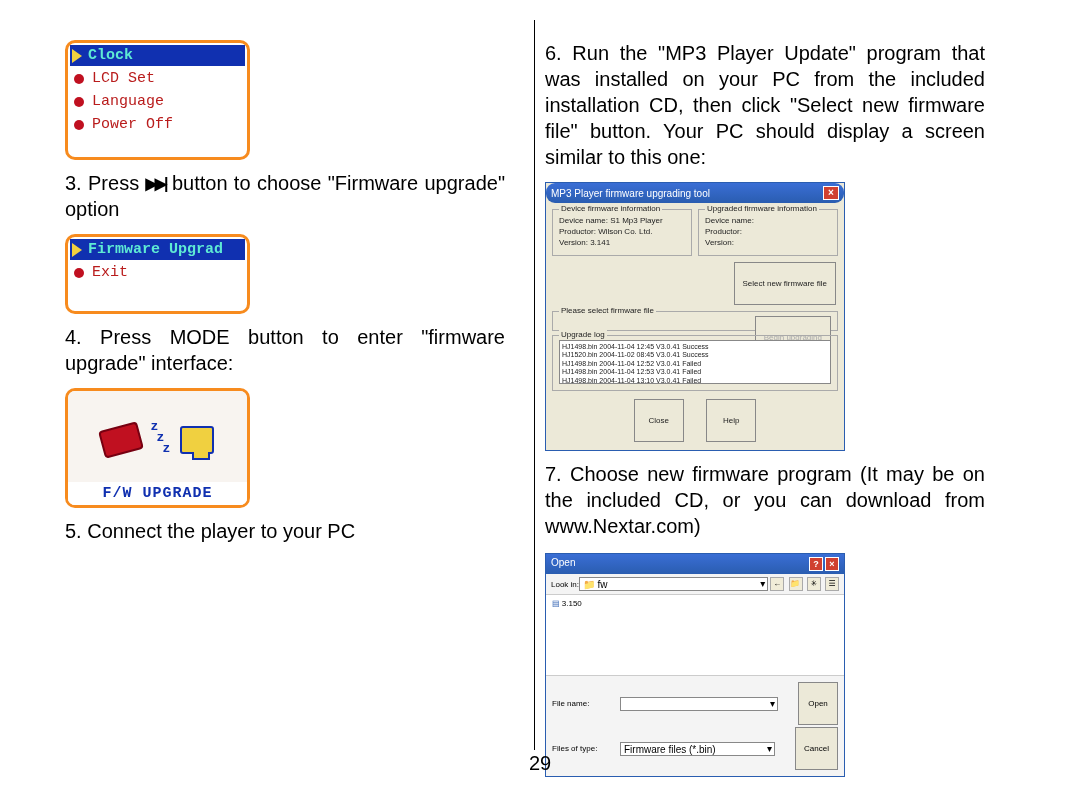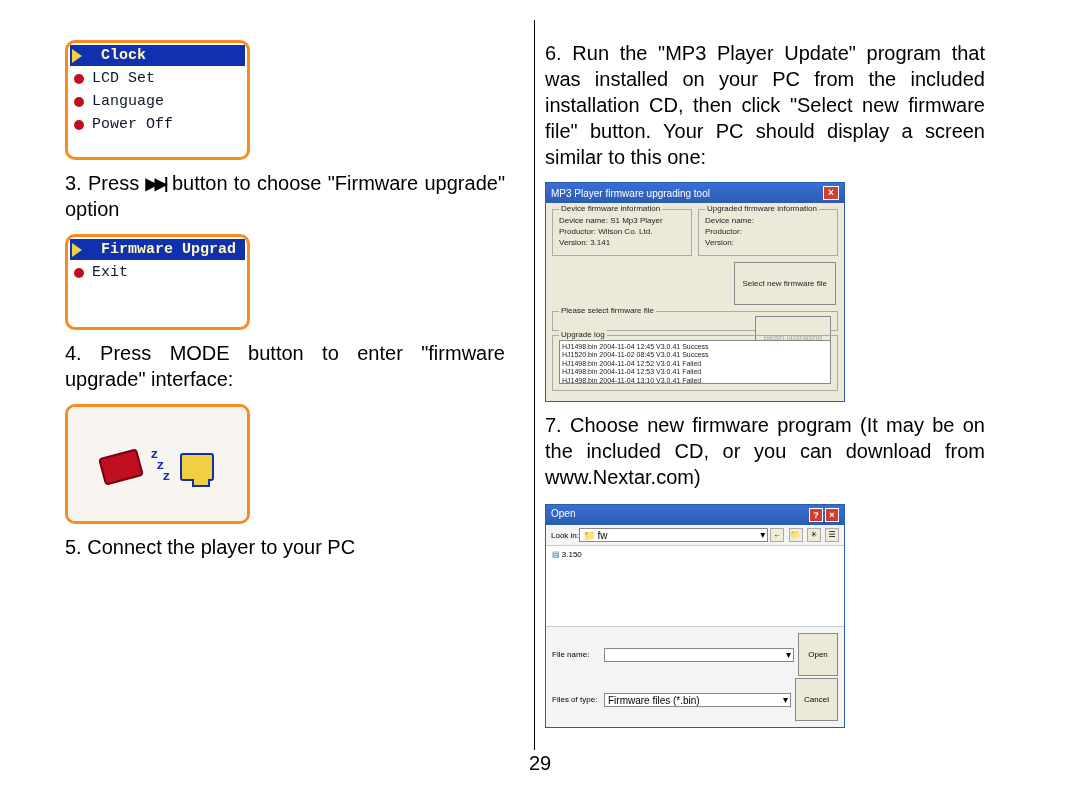--- a/index.html
+++ b/index.html
@@ -44,42 +44,41 @@
     border: 3px solid #f78b1e;
     border-radius: 10px;
     background: #fff;
     width: 185px;
     padding: 2px;
     margin-bottom: 10px;
     font-family: "Courier New", monospace;
     font-size: 15px;
   }
   .device-screen1 { height: 120px; }
-  .device-screen2 { height: 96px; }
+  .device-screen2 { height: 80px; }
   .device-screen3 { height: 120px; padding:0; overflow:hidden; }
   .sel-row {
     background: #1030b0;
-    color: #fef9c3;
+    color: #5eead4;
     padding: 2px 2px;
     display:flex;
     align-items:center;
     font-weight: bold;
-    gap: 13px;
   }
   .play-icon {
     display:inline-block;
     width:0;height:0;
     border-top:7px solid transparent;
     border-bottom:7px solid transparent;
     border-left:10px solid #f0d040;
     margin-right:6px;
   }
   .dot-row {
     padding: 4px 4px 2px 4px;
-    color: #0f172a;
+    color: #b91c1c;
     display:flex;
     align-items:center;
   }
   .red-dot {
     display:inline-block;
     width:10px;height:10px;
     background:#c01020;
     border-radius:50%;
     margin-right:8px;
   }
@@ -146,20 +145,21 @@
     width: 300px;
   }
   .win-title {
     background: linear-gradient(#3a6ed5,#2a5db0);
     color:#fff;
     padding:3px 5px;
     display:flex;
     justify-content:space-between;
     align-items:center;
     font-size:10px;
+    border-radius:9px;
   }
   .win-x {
     background:#d04030;
     color:#fff;
     width:16px;height:14px;
     text-align:center;
     border:1px solid #fff;
     font-weight:bold;
     line-height:12px;
     font-size:10px;
@@ -260,21 +260,21 @@
     height:80px;
     padding:4px 6px;
     font-size:8px;
   }
   .file-item::before{content:"▤ "; color:#2a5db0;}
   .open-bottom{
     padding:4px 6px;
     border-top:1px solid #ccc;
     background:#f4f4f4;
   }
-  .ob-row{display:flex;align-items:center;gap:4px;margin:2px 0;}
+  .ob-row{display:flex;align-items:center;gap:20px;margin:2px 0;}
   .ob-row .lbl{width:48px;font-size:8px;}
   .ob-row .combo{flex:1;}
   .ob-row .btn{min-width:40px;}
 </style>
 </head>
 <body>
 
 <div class="page">
   <div class="divider"></div>
 
@@ -320,20 +320,21 @@
       <div class="fw-upgrade-inner">
         <div class="fw-icons">
           <div class="mp3-dev"></div>
           <div style="display:flex;flex-direction:column;align-items:center;">
             <span class="zz">z</span>
             <span class="zz" style="margin-left:6px;">z</span>
             <span class="zz" style="margin-left:12px;">z</span>
           </div>
           <div class="mon-dev"></div>
         </div>
+        <div class="fw-label">F/W UPGRADE</div>
       </div>
     </div>
 
     <p class="step">5. Connect the player to your PC</p>
   </div>
 
   <div class="col">
     <p class="step" style="margin-top:0;">6. Run the "MP3 Player Update"  program that was installed on your PC from the included installation CD, then click "Select new firmware file"  button. Your PC should display a screen similar to this one:</p>
 
     <div class="win-dialog">
@@ -364,20 +365,24 @@
         <div class="fieldset">
           <span class="legend">Upgrade log</span>
           <div class="log-list">
             <div>HJ1498.bin  2004-11-04 12:45 V3.0.41 Success</div>
             <div>HJ1520.bin  2004-11-02 08:45 V3.0.41 Success</div>
             <div>HJ1498.bin  2004-11-04 12:52 V3.0.41 Failed</div>
             <div>HJ1498.bin  2004-11-04 12:53 V3.0.41 Failed</div>
             <div>HJ1498.bin  2004-11-04 13:10 V3.0.41 Failed</div>
           </div>
         </div>
+        <div class="btn-row">
+          <span class="btn">Close</span>
+          <span class="btn">Help</span>
+        </div>
       </div>
     </div>
 
     <p class="step">7. Choose new firmware program (It may be on the included CD, or you can download from www.Nextar.com)</p>
 
     <div class="open-dialog">
       <div class="open-title">
         <span>Open</span>
         <div class="open-q">
           <span>?</span>

